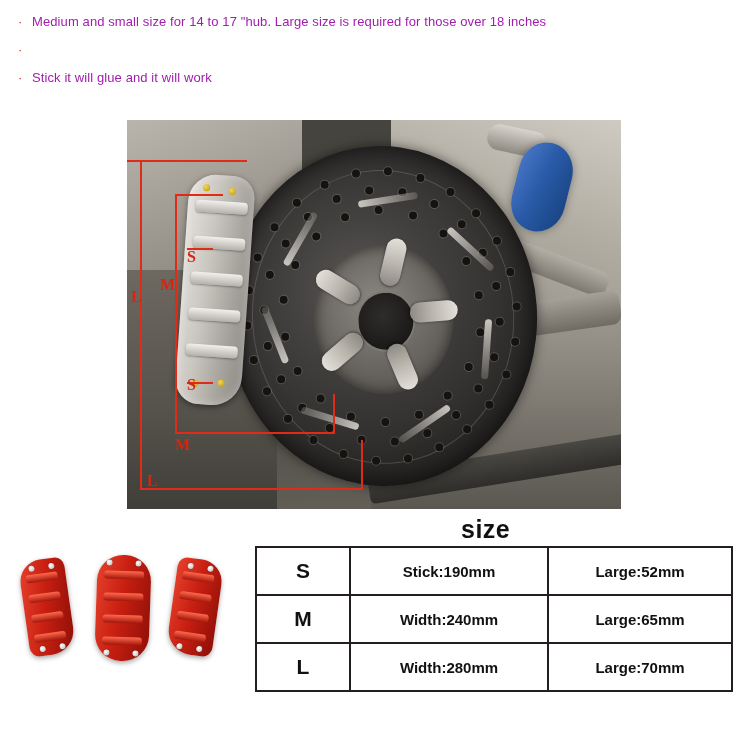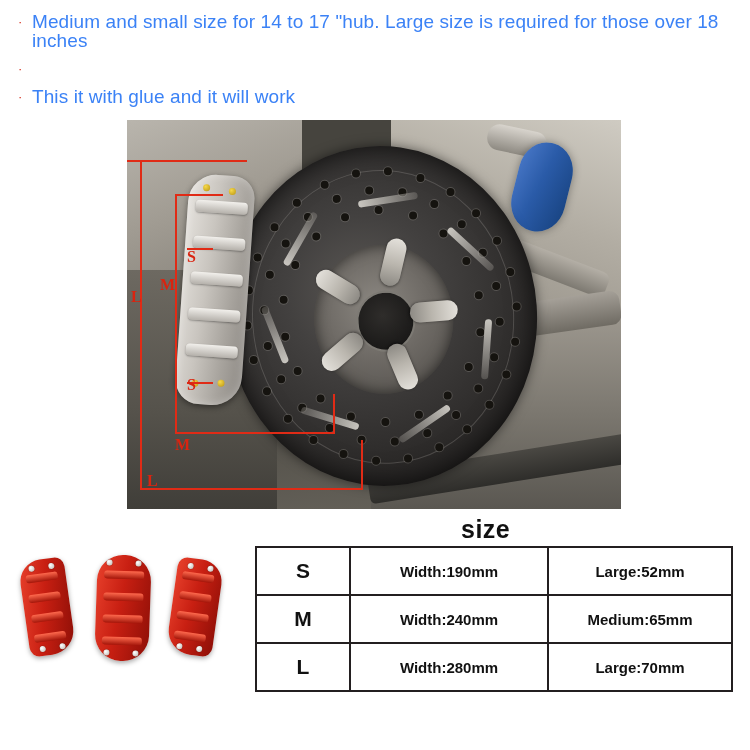--- a/index.html
+++ b/index.html
@@ -28,23 +28,23 @@
   .bullet-dot {
     color: #d42a18;
     font-size: 13px;
     line-height: 18px;
     width: 14px;
     flex: 0 0 14px;
     text-align: left;
     padding-top: 1px;
   }
   .bullet-text {
-    font-size: 19px;
+    font-size: 13px;
     line-height: 19px;
-    color: #3b82f6;
+    color: #a21caf;
     letter-spacing: 0.1px;
   }
 
   
   .photo-wrap {
     position: absolute;
     left: 127px;
     top: 120px;
     width: 494px;
     height: 389px;
@@ -330,21 +330,21 @@
     <span class="bullet-dot">·</span>
     <span class="bullet-text">Medium and small size for 14 to 17 "hub. Large size is required for those over 18 inches</span>
   </div>
 
   <div class="bullet-row">
     <span class="bullet-dot">·</span>
   </div>
 
   <div class="bullet-row">
     <span class="bullet-dot">·</span>
-    <span class="bullet-text">This it with glue and it will work</span>
+    <span class="bullet-text">Stick it will glue and it will work</span>
   </div>
 
 </div>
 
 <div class="photo-wrap">
   <div class="photo">
     <div class="bg-left"></div>
     <div class="bg-leftdark"></div>
     <div class="bg-right"></div>
     <div class="bg-rightlow"></div>
@@ -482,27 +482,27 @@
     </div>
   </div>
 </div>
 
 <div class="size-title">size</div>
 
 <table class="size-table">
   <tbody>
     <tr>
       <td class="label-cell">S</td>
-      <td class="len-cell">Width:190mm</td>
+      <td class="len-cell">Stick:190mm</td>
       <td class="wid-cell">Large:52mm</td>
     </tr>
     <tr>
       <td class="label-cell">M</td>
       <td class="len-cell">Width:240mm</td>
-      <td class="wid-cell">Medium:65mm</td>
+      <td class="wid-cell">Large:65mm</td>
     </tr>
     <tr>
       <td class="label-cell">L</td>
       <td class="len-cell">Width:280mm</td>
       <td class="wid-cell">Large:70mm</td>
     </tr>
   </tbody>
 </table>
 
 <div class="covers">

